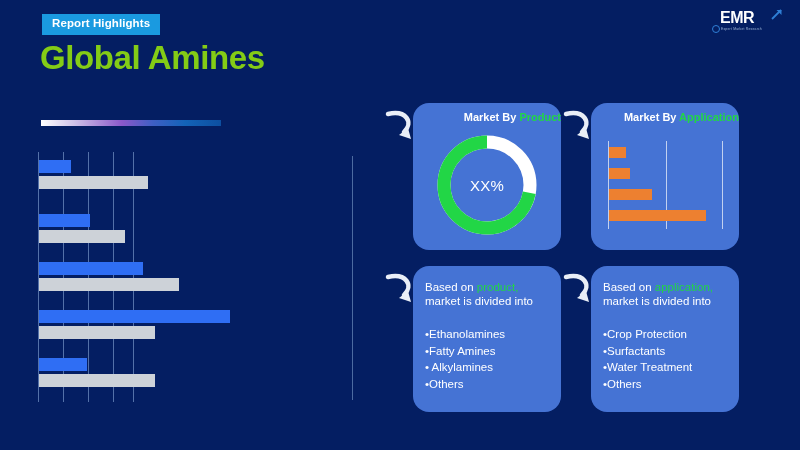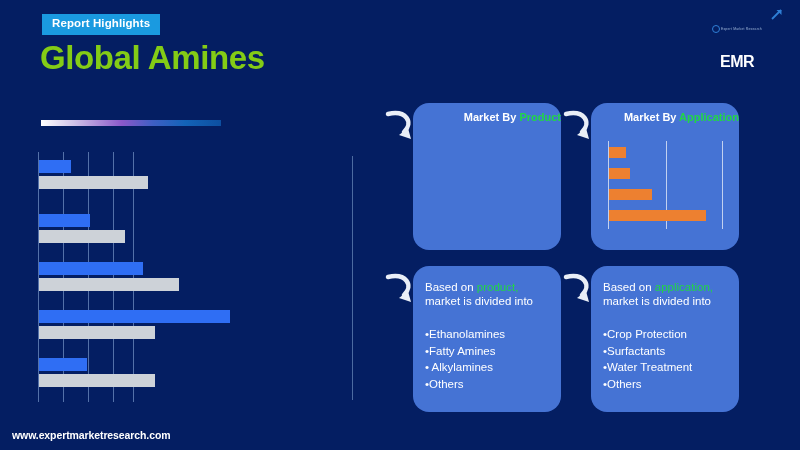--- a/index.html
+++ b/index.html
@@ -92,21 +92,20 @@
   }
   .logo-text {
     position: absolute;
     left: 8px;
     top: 2px;
     color: #ffffff;
     font-size: 16px;
     font-weight: bold;
     letter-spacing: -0.5px;
     line-height: 1;
-    margin-top: 44px;
   }
   .logo-tag {
     position: absolute;
     left: 9px;
     top: 19px;
     color: #9fb6d8;
     font-size: 3.4px;
     letter-spacing: 0.2px;
     white-space: nowrap;
   }
@@ -327,20 +326,27 @@
   </svg>
   <svg class="arrow" id="arrow-4" width="32" height="42" viewBox="0 0 32 42">
     <path d="M4 6 C 22 2, 30 14, 20 24" stroke="#e9eef7" stroke-width="4.5" fill="none" stroke-linecap="round"></path>
     <path d="M24 20 L27 31 L15 27 Z" fill="#e9eef7"></path>
   </svg>
 
   <div class="card" id="card-product">
     <div class="card-title">
       <span>Market By </span><span class="hl">Product</span>
     </div>
+    <div id="donut-wrap">
+      <svg width="108" height="108" viewBox="0 0 108 108">
+        <circle cx="54" cy="54" r="43" fill="none" stroke="#ffffff" stroke-width="13"></circle>
+        <circle id="donut-arc" cx="54" cy="54" r="43" fill="none" stroke="#22d646" stroke-width="13" transform="rotate(-90 54 54) scale(1,-1) translate(0,-108)" style="stroke-dasharray: 194.527, 270.177;"></circle>
+      </svg>
+      <div class="donut-label">XX%</div>
+    </div>
   </div>
 
   <div class="card" id="card-application">
     <div class="card-title">
       <span>Market By </span><span class="hl">Application</span>
     </div>
     <div id="minichart">
         <div class="mini-grid" style="left: 0px;"></div>
         <div class="mini-grid" style="left: 58px;"></div>
         <div class="mini-grid" style="left: 114px;"></div>
@@ -370,15 +376,14 @@
       <span>market is divided into</span>
     </div>
     <div class="card-list" id="application-list">
         <div>•Crop Protection</div>
         <div>•Surfactants</div>
         <div>•Water Treatment</div>
         <div>•Others</div>
       </div>
   </div>
 
-  <div class="footer">www.expertmarketresearch.com</div>
 
 </div>
 
 </body></html>

